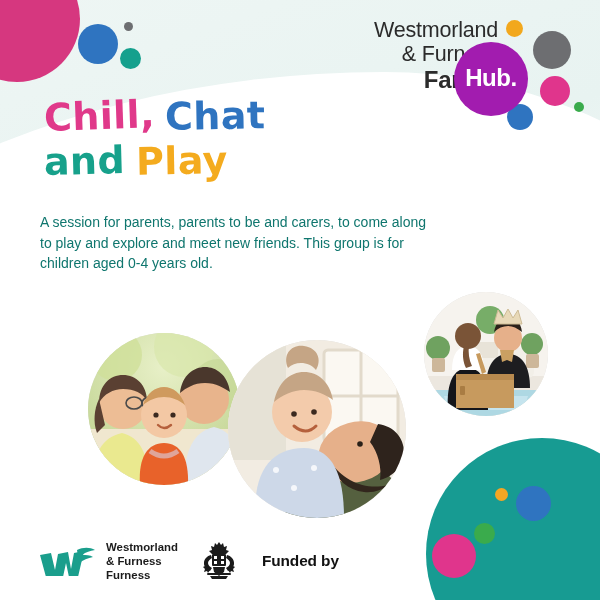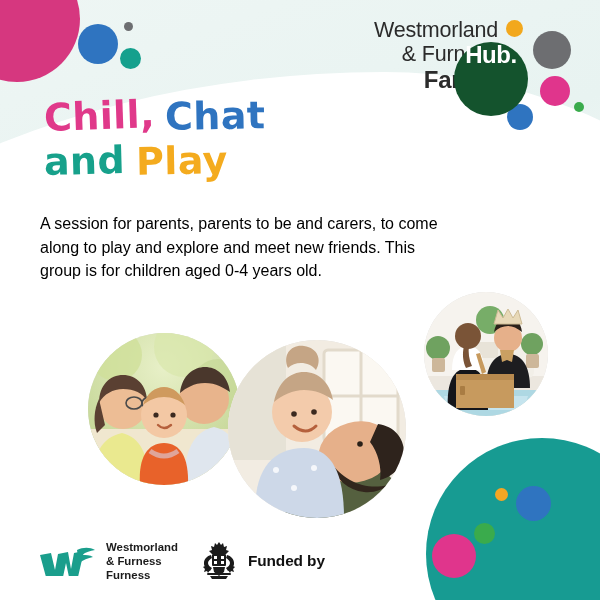--- a/index.html
+++ b/index.html
@@ -57,22 +57,22 @@
     text-align:right;
     line-height:1.12;
     color:#2b2b2b;
   }
   .logo-l1,.logo-l2{font-size:21.5px;font-weight:400;letter-spacing:-.2px;}
   .logo-l3{font-size:24px;font-weight:700;letter-spacing:-.3px;margin-top:1px;}
 
   .hub-circle{
     position:absolute;left:124px;top:28px;
     width:74px;height:74px;border-radius:50%;
-    background:#14532d;
-    display:flex;justify-content:center;
+    background:#a21caf;
+    display:flex;align-items:center;justify-content:center;
   }
   .hub-circle span{
     color:#ffffff;font-size:24px;font-weight:700;letter-spacing:-.4px;
     transform:translateY(-1px);
   }
   .logo-d-yellow{left:176px;top:6px;width:17px;height:17px;background:#f2a81d;}
   .logo-d-grey{left:203px;top:17px;width:38px;height:38px;background:#6d6e71;}
   .logo-d-pink{left:210px;top:62px;width:30px;height:30px;background:#e0358c;}
   .logo-d-blue{left:177px;top:90px;width:26px;height:26px;background:#2f74c0;}
   .logo-d-green{left:244px;top:88px;width:10px;height:10px;background:#3aab4c;}
@@ -88,38 +88,38 @@
   .headline .w{display:inline-block;}
   .hl-chill{color:#e0398a;transform:rotate(-2deg);}
   .hl-chat{color:#2f74c0;transform:rotate(-1deg);margin-left:10px;}
   .hl-and{color:#17a18b;transform:rotate(-1.5deg);}
   .hl-play{color:#f4ab1e;transform:rotate(-1deg);margin-left:11px;}
   .headline .l2{display:block;margin-top:4px;}
 
   
   .body-copy{
     position:absolute;left:40px;top:212px;width:400px;
-    font-size:16px;line-height:1.48;color:#000000;
+    font-size:14px;line-height:1.48;color:#0f766e;
   }
 
   
   .photo{position:absolute;border-radius:50%;overflow:hidden;background:#ddd;}
   .photo svg{display:block;width:100%;height:100%;}
 
   .photo-1{left:88px;top:333px;width:152px;height:152px;}
   .photo-2{left:228px;top:340px;width:178px;height:178px;}
   .photo-3{left:424px;top:292px;width:124px;height:124px;}
 
   
   .footer{position:absolute;left:38px;top:536px;height:50px;display:flex;align-items:center;gap:22px;}
   .wf-logo{display:flex;align-items:center;gap:10px;}
   .wf-mark{width:58px;height:30px;}
   .wf-text{font-size:11.4px;font-weight:700;line-height:1.24;color:#1b1b1b;}
 
-  .gov-logo{display:flex;align-items:center;gap:10px;}
+  .gov-logo{display:flex;align-items:center;gap:24px;}
   .gov-crest{width:38px;height:40px;}
   .gov-text{font-size:15.4px;font-weight:700;line-height:1.16;color:#111;letter-spacing:-.1px;}
 </style>
 </head>
 <body>
 
 <div id="poster">
 
   <div class="bg-mint"></div>
   <div class="bg-swoosh"></div>

